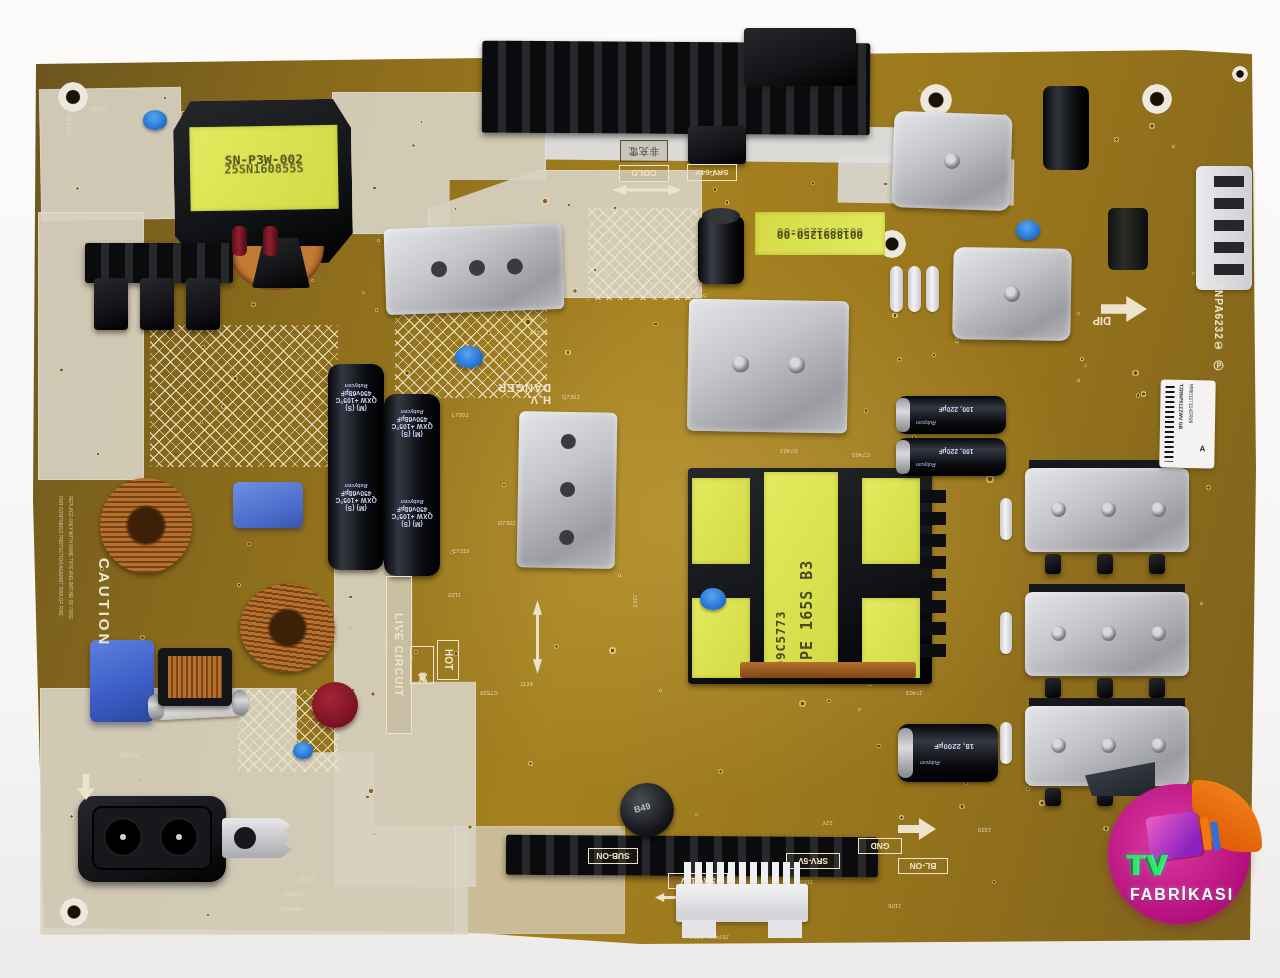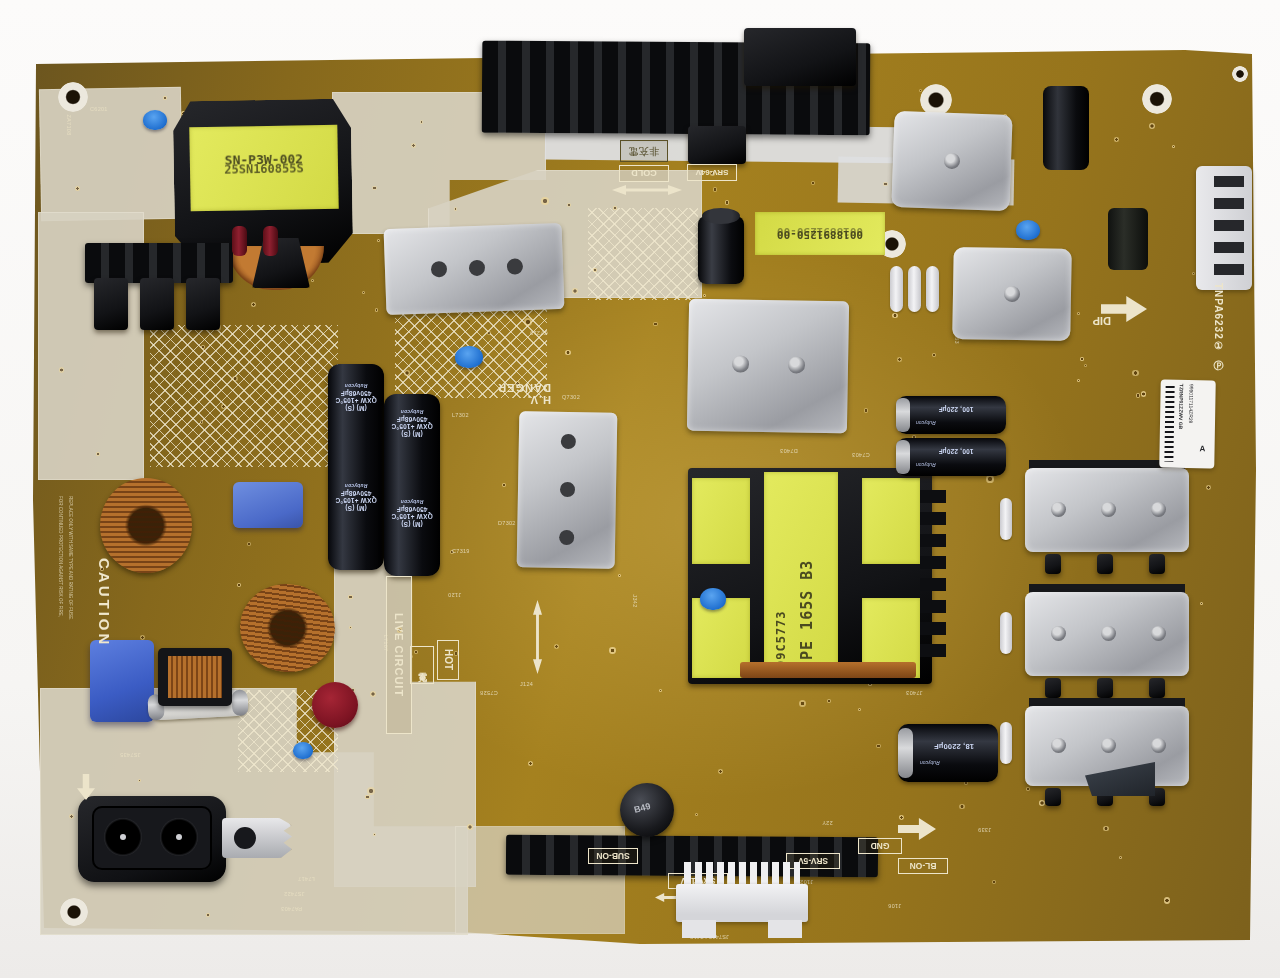--- a/index.html
+++ b/index.html
@@ -494,14 +494,23 @@
   <div class="abs arrow arrow-right" style="left:73px;top:778px;width:26px;height:18px;transform:rotate(90deg);"></div>
   <div class="abs ss vert" style="left:1211px;top:283px;height:96px;font-size:10px;letter-spacing:1px;">TNPA6232①Ⓟ</div>
 
   <div class="abs" style="left:1160px;top:380px;width:55px;height:88px;background:#f4f3f1;border-radius:4px;transform:rotate(1deg);box-shadow:0 2px 4px rgba(40,30,5,.35);">
     <div class="abs" style="left:5px;top:6px;width:9px;height:76px;background:repeating-linear-gradient(180deg,#15151a 0 2px,rgba(0,0,0,0) 2px 5px);"></div>
     <div class="abs vert" style="left:18px;top:4px;height:80px;font-size:5px;color:#26272b;font-weight:bold;">TZRNP01ZZWV GB</div>
     <div class="abs vert" style="left:28px;top:4px;height:80px;font-size:5px;color:#26272b;">9990117114ZR29</div>
     <div class="abs" style="left:40px;top:64px;font-size:8px;color:#26272b;font-weight:bold;">A</div>
   </div>
 
+  <div class="abs" style="left:1104px;top:778px;width:160px;height:152px;z-index:50;">
+    <div class="abs logo-circle" style="left:4px;top:6px;width:142px;height:140px;"></div>
+    <div class="abs logo-peel" style="left:88px;top:2px;width:70px;height:72px;"></div>
+    <div class="abs" style="left:44px;top:36px;width:52px;height:44px;border-radius:5px;background:linear-gradient(135deg,#ee5ec6,#8a22c0 80%);transform:rotate(-8deg);box-shadow:2px 2px 0 rgba(60,0,50,.35);"></div>
+    <div class="abs" style="left:98px;top:40px;width:8px;height:32px;background:#f0780f;transform:rotate(-8deg);"></div>
+    <div class="abs" style="left:108px;top:44px;width:7px;height:28px;background:#2f6fd8;transform:rotate(-8deg);"></div>
+    <div class="abs" style="left:22px;top:70px;font-size:30px;font-weight:bold;color:#35e06a;letter-spacing:2px;text-shadow:2px 0 #1aff8c,-2px 0 #0a8f3f,0 0 6px rgba(40,255,140,.6);">TV</div>
+    <div class="abs" style="left:10px;top:108px;width:136px;text-align:center;font-size:16px;font-weight:bold;color:#ffffff;letter-spacing:2px;text-shadow:0 1px 2px rgba(80,0,60,.6),0 0 4px rgba(255,255,255,.4);">FABRİKASI</div>
+  </div>
 
 </div>
 
 </body></html>

